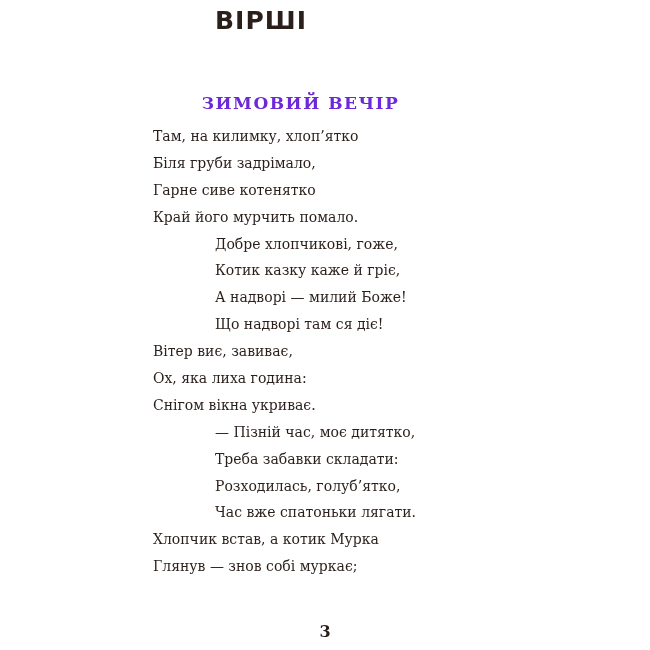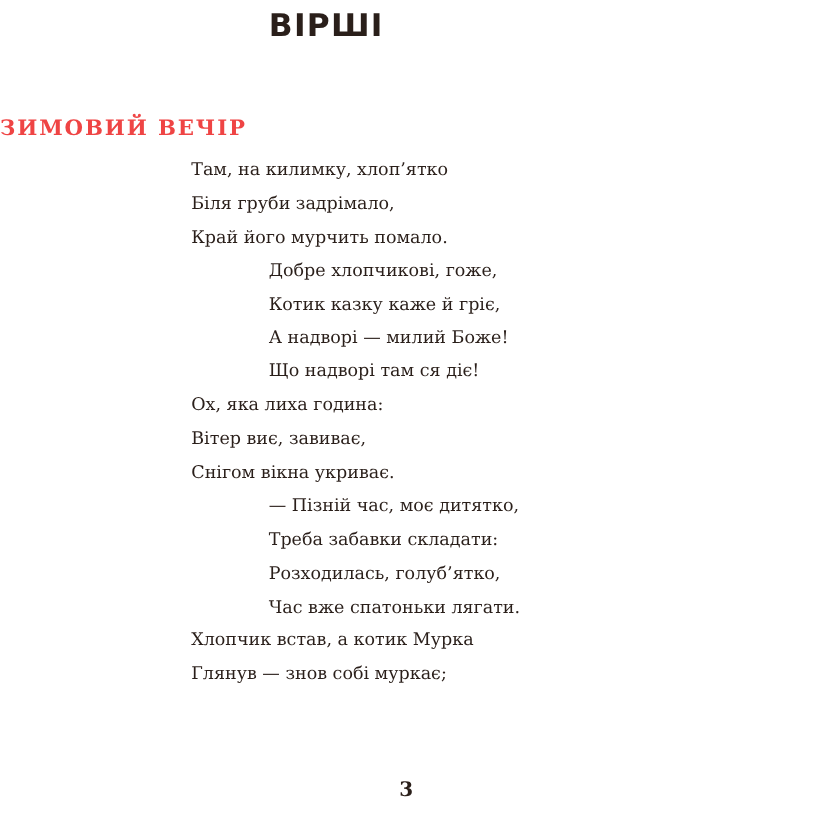--- a/index.html
+++ b/index.html
@@ -26,25 +26,26 @@
       letter-spacing: 1px;
       color: #2a1f1a;
       margin: 0;
       line-height: 34px;
     }
     .poem-title {
       position: absolute;
       left: 0;
       width: 601px;
       top: 90px;
+      text-align: center;
       font-family: "DejaVu Serif", serif;
       font-weight: bold;
       font-size: 17px;
       letter-spacing: 1.5px;
-      color: #ef4444;
+      color: #6d28d9;
       margin: 0;
       line-height: 26px;
     }
     .poem {
       position: absolute;
       left: 153px;
       top: 123px;
       margin: 0;
       padding: 0;
       list-style: none;
@@ -76,27 +77,28 @@
 </head>
 <body>
 
 <h1 class="section-title">ВІРШІ</h1>
 
 <h2 class="poem-title">ЗИМОВИЙ ВЕЧІР</h2>
 
 <div class="poem">
   <div class="line">Там, на килимку, хлоп’ятко</div>
   <div class="line">Біля груби задрімало,</div>
+  <div class="line">Гарне сиве котенятко</div>
   <div class="line">Край його мурчить помало.</div>
   <div class="line indent">Добре хлопчикові, гоже,</div>
   <div class="line indent">Котик казку каже й гріє,</div>
   <div class="line indent">А надворі — милий Боже!</div>
   <div class="line indent">Що надворі там ся діє!</div>
+  <div class="line">Вітер виє, завиває,</div>
   <div class="line">Ох, яка лиха година:</div>
-  <div class="line">Вітер виє, завиває,</div>
   <div class="line">Снігом вікна укриває.</div>
   <div class="line indent">— Пізній час, моє дитятко,</div>
   <div class="line indent">Треба забавки складати:</div>
   <div class="line indent">Розходилась, голуб’ятко,</div>
   <div class="line indent">Час вже спатоньки лягати.</div>
   <div class="line">Хлопчик встав, а котик Мурка</div>
   <div class="line">Глянув — знов собі муркає;</div>
 </div>
 
 <div class="page-number">3</div>

